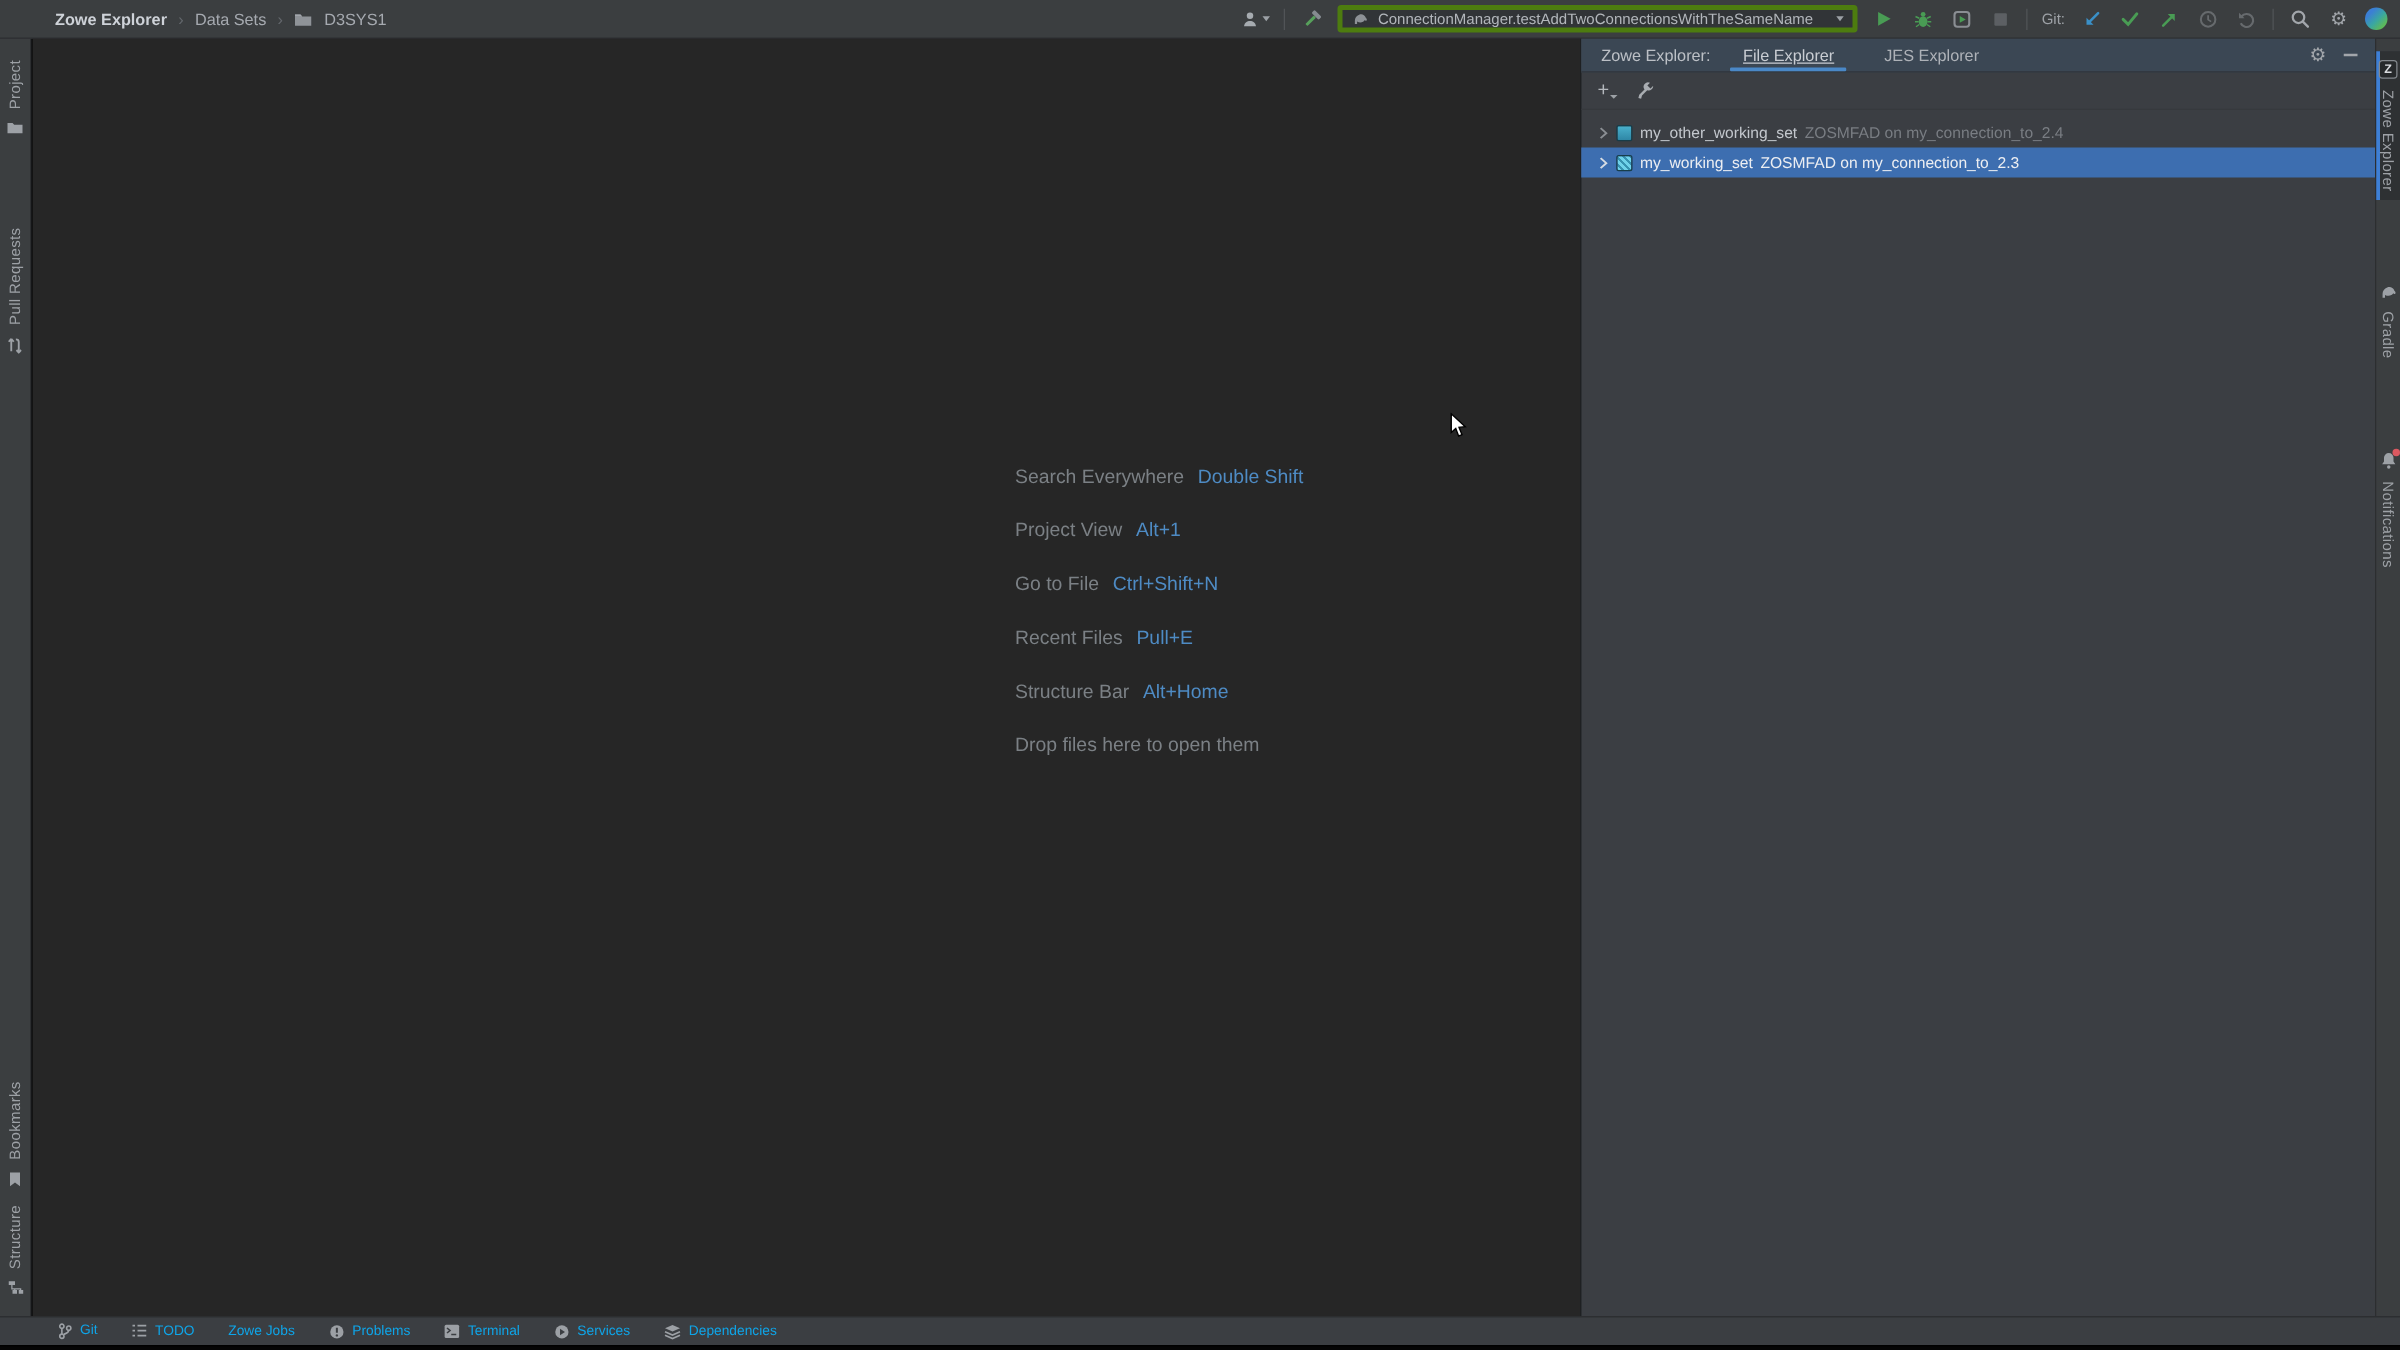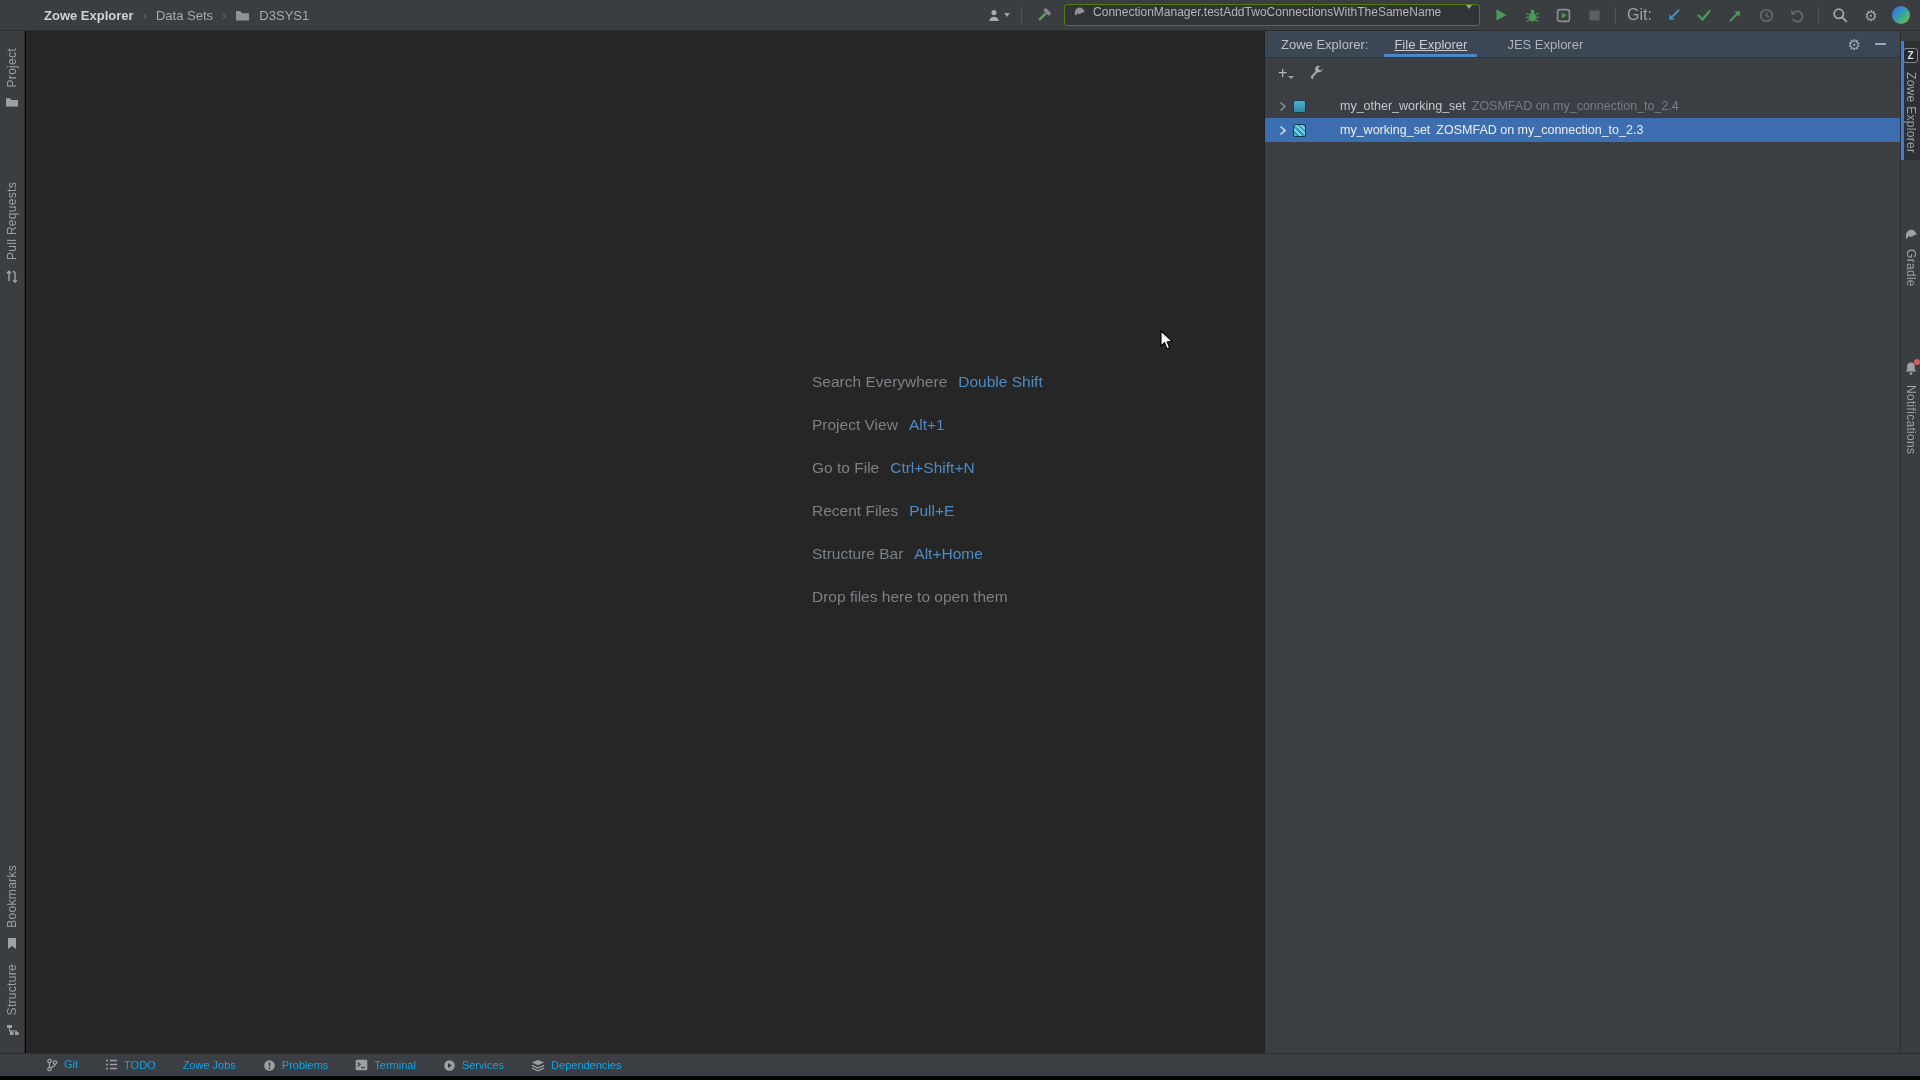--- a/index.html
+++ b/index.html
@@ -11,24 +11,24 @@
   .topbar { position:absolute; left:0; top:0; width:1920px; height:31px;
     background:#3b3e40; border-bottom:1px solid #2c2e30; display:flex; align-items:center; }
   .breadcrumb { margin-left:44px; display:flex; align-items:center; gap:9px; font-size:13px; color:#a6aab0; }
   .crumb { cursor:default; }
   .crumb.root { font-weight:bold; color:#ced2d8; }
   .bc-sep { color:#63676c; font-size:13px; }
   .topbar-right { margin-left:auto; display:flex; align-items:center; gap:11px; padding-right:10px; }
   .tb-btn { display:flex; align-items:center; justify-content:center; height:24px; min-width:20px; }
   .tb-sep { width:1px; height:17px; background:#515457; }
   .tri-down { width:0; height:0; border-left:3.5px solid transparent; border-right:3.5px solid transparent; border-top:4px solid #9ca1a6; margin-left:2px; }
-  .combo { display:flex; gap:7px; width:416px; height:22px;
-    background:#313437; border:1px solid #4d7c0f; border-radius:3px; padding:0 7px; }
+  .combo { display:flex; align-items:center; gap:7px; width:416px; height:22px;
+    background:#313437; border:4px solid #4d7c0f; border-radius:3px; padding:0 7px; }
   .combo-text { flex:1; font-size:12px; color:#b2b6bb; white-space:nowrap; overflow:hidden; }
-  .git-label { font-size:16px; color:#9da1a6; }
+  .git-label { font-size:12px; color:#9da1a6; }
   .dim { opacity:.45; }
   .avatar { width:18px; height:18px; border-radius:50%;
     background:linear-gradient(135deg,#3b7fd4 25%,#3aa7a0 55%,#5cb85c 80%); }
   .glyph { color:#a2a6ab; font-size:15px; line-height:1; }
 
   
   .stripe { position:absolute; top:31px; height:1022px; background:#3b3e40; display:flex; flex-direction:column; align-items:center; }
   .stripe.left  { left:0; width:25px; border-right:1px solid #2c2e30; }
   .stripe.right { left:1900px; width:20px; border-left:1px solid #2c2e30; }
   .stripe-btn { display:flex; flex-direction:column; align-items:center; gap:9px; padding:7px 0; width:100%; cursor:default; }
@@ -60,21 +60,21 @@
   .panel-toolbar { height:30px; display:flex; align-items:center; gap:15px; padding-left:13px; border-bottom:1px solid #36393d; }
   .plus-btn { display:flex; align-items:flex-end; color:#b4b8bd; font-size:16px; line-height:14px; cursor:default; }
   .plus-btn .tri-down { border-top-width:3px; border-left-width:3px; border-right-width:3px; margin:0 0 1px 1px; }
 
   .tree { padding-top:6px; }
   .tree-row { display:flex; align-items:center; height:24px; padding-left:12px; font-size:12.5px; white-space:nowrap; cursor:default; }
   .tree-row .chev { display:flex; margin-right:5px; }
   .ws-icon { width:13px; height:13px; border-radius:2px; margin-right:6px;
     background:linear-gradient(180deg,#49b0cc,#2f87a6); border:1px solid #173d4a; }
   .tree-row.selected { background:#3d6eb0; }
-  .t-name { color:#c3c7cd;margin-left:28px; }
+  .t-name { color:#c3c7cd; }
   .t-detail { color:#797d83; margin-left:6px; }
   .tree-row.selected .t-name, .tree-row.selected .t-detail { color:#eceef2; }
   .tree-row.selected .ws-icon { background:repeating-linear-gradient(45deg,#6fd2ea 0 2px,#3793b1 2px 4px); }
 
   
   .bottombar { position:absolute; left:0; top:1053px; width:1920px; height:23px; background:#3b3e42;
     border-top:1px solid #2c2e30; display:flex; align-items:center; gap:27px; padding-left:46px; }
   .bb-item { display:flex; align-items:flex-start; gap:6px; font-size:11px; color:#0ea5e9; cursor:default; }
   .bottom-black { position:absolute; left:0; top:1077px; width:1920px; height:3px; background:#050505; }
 

